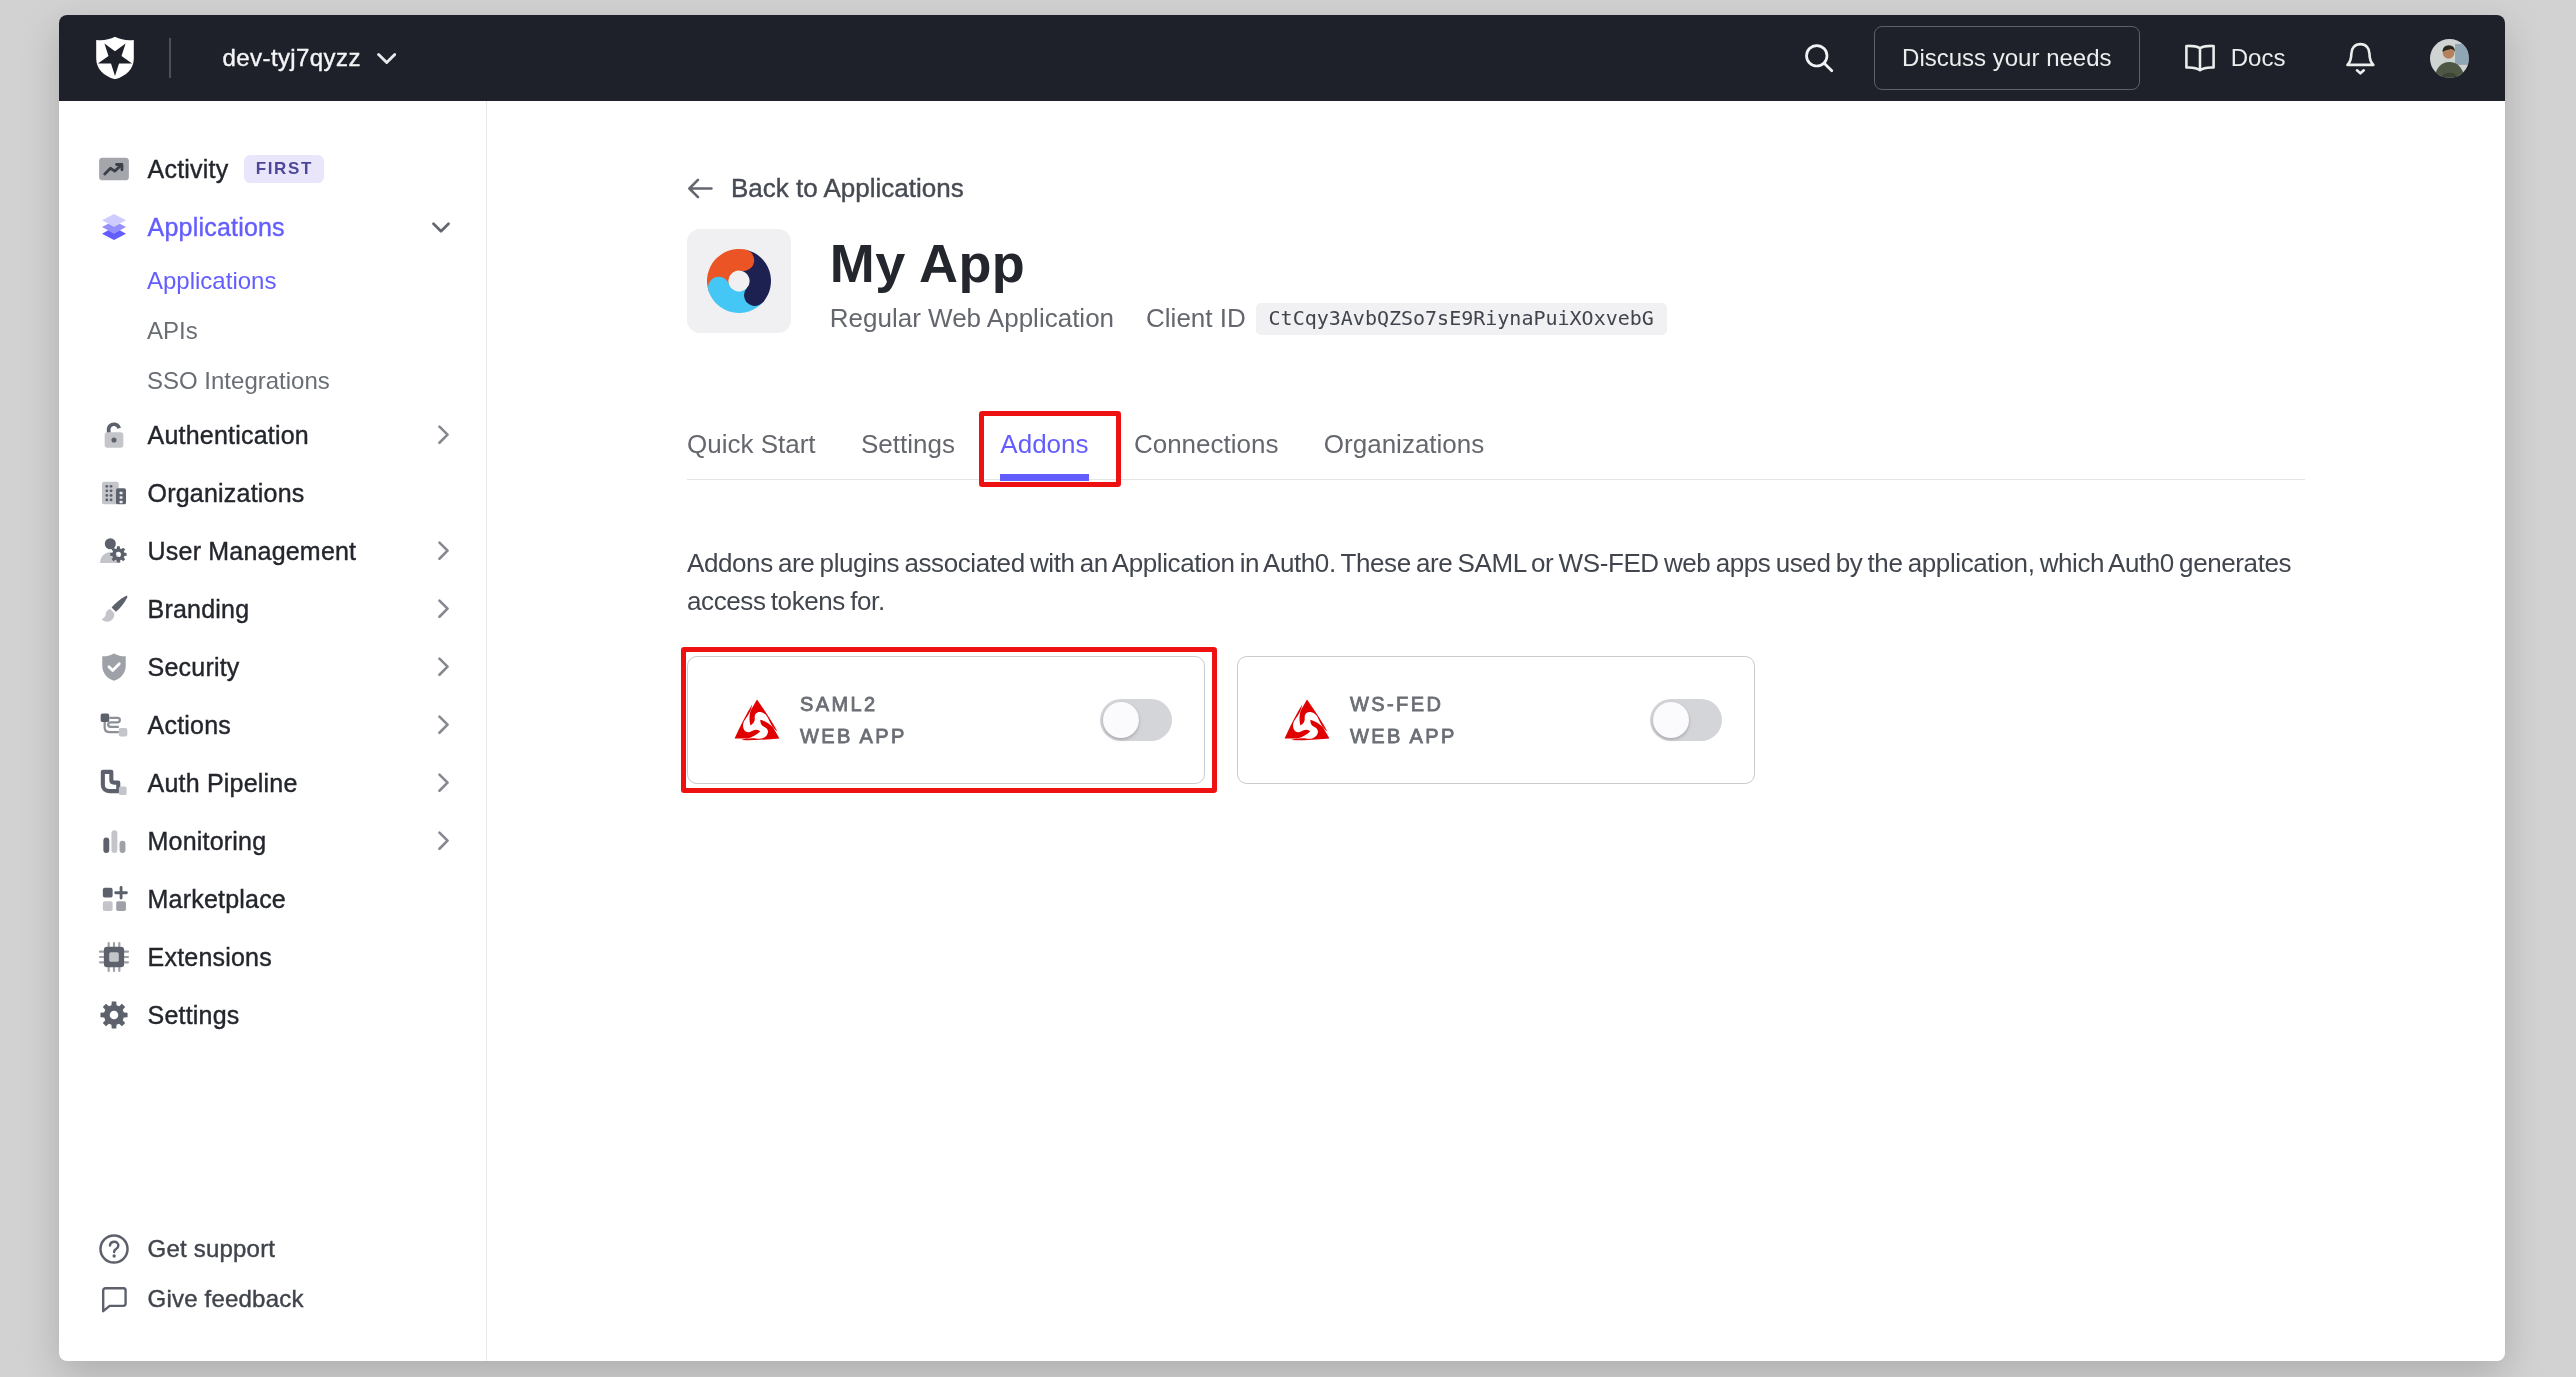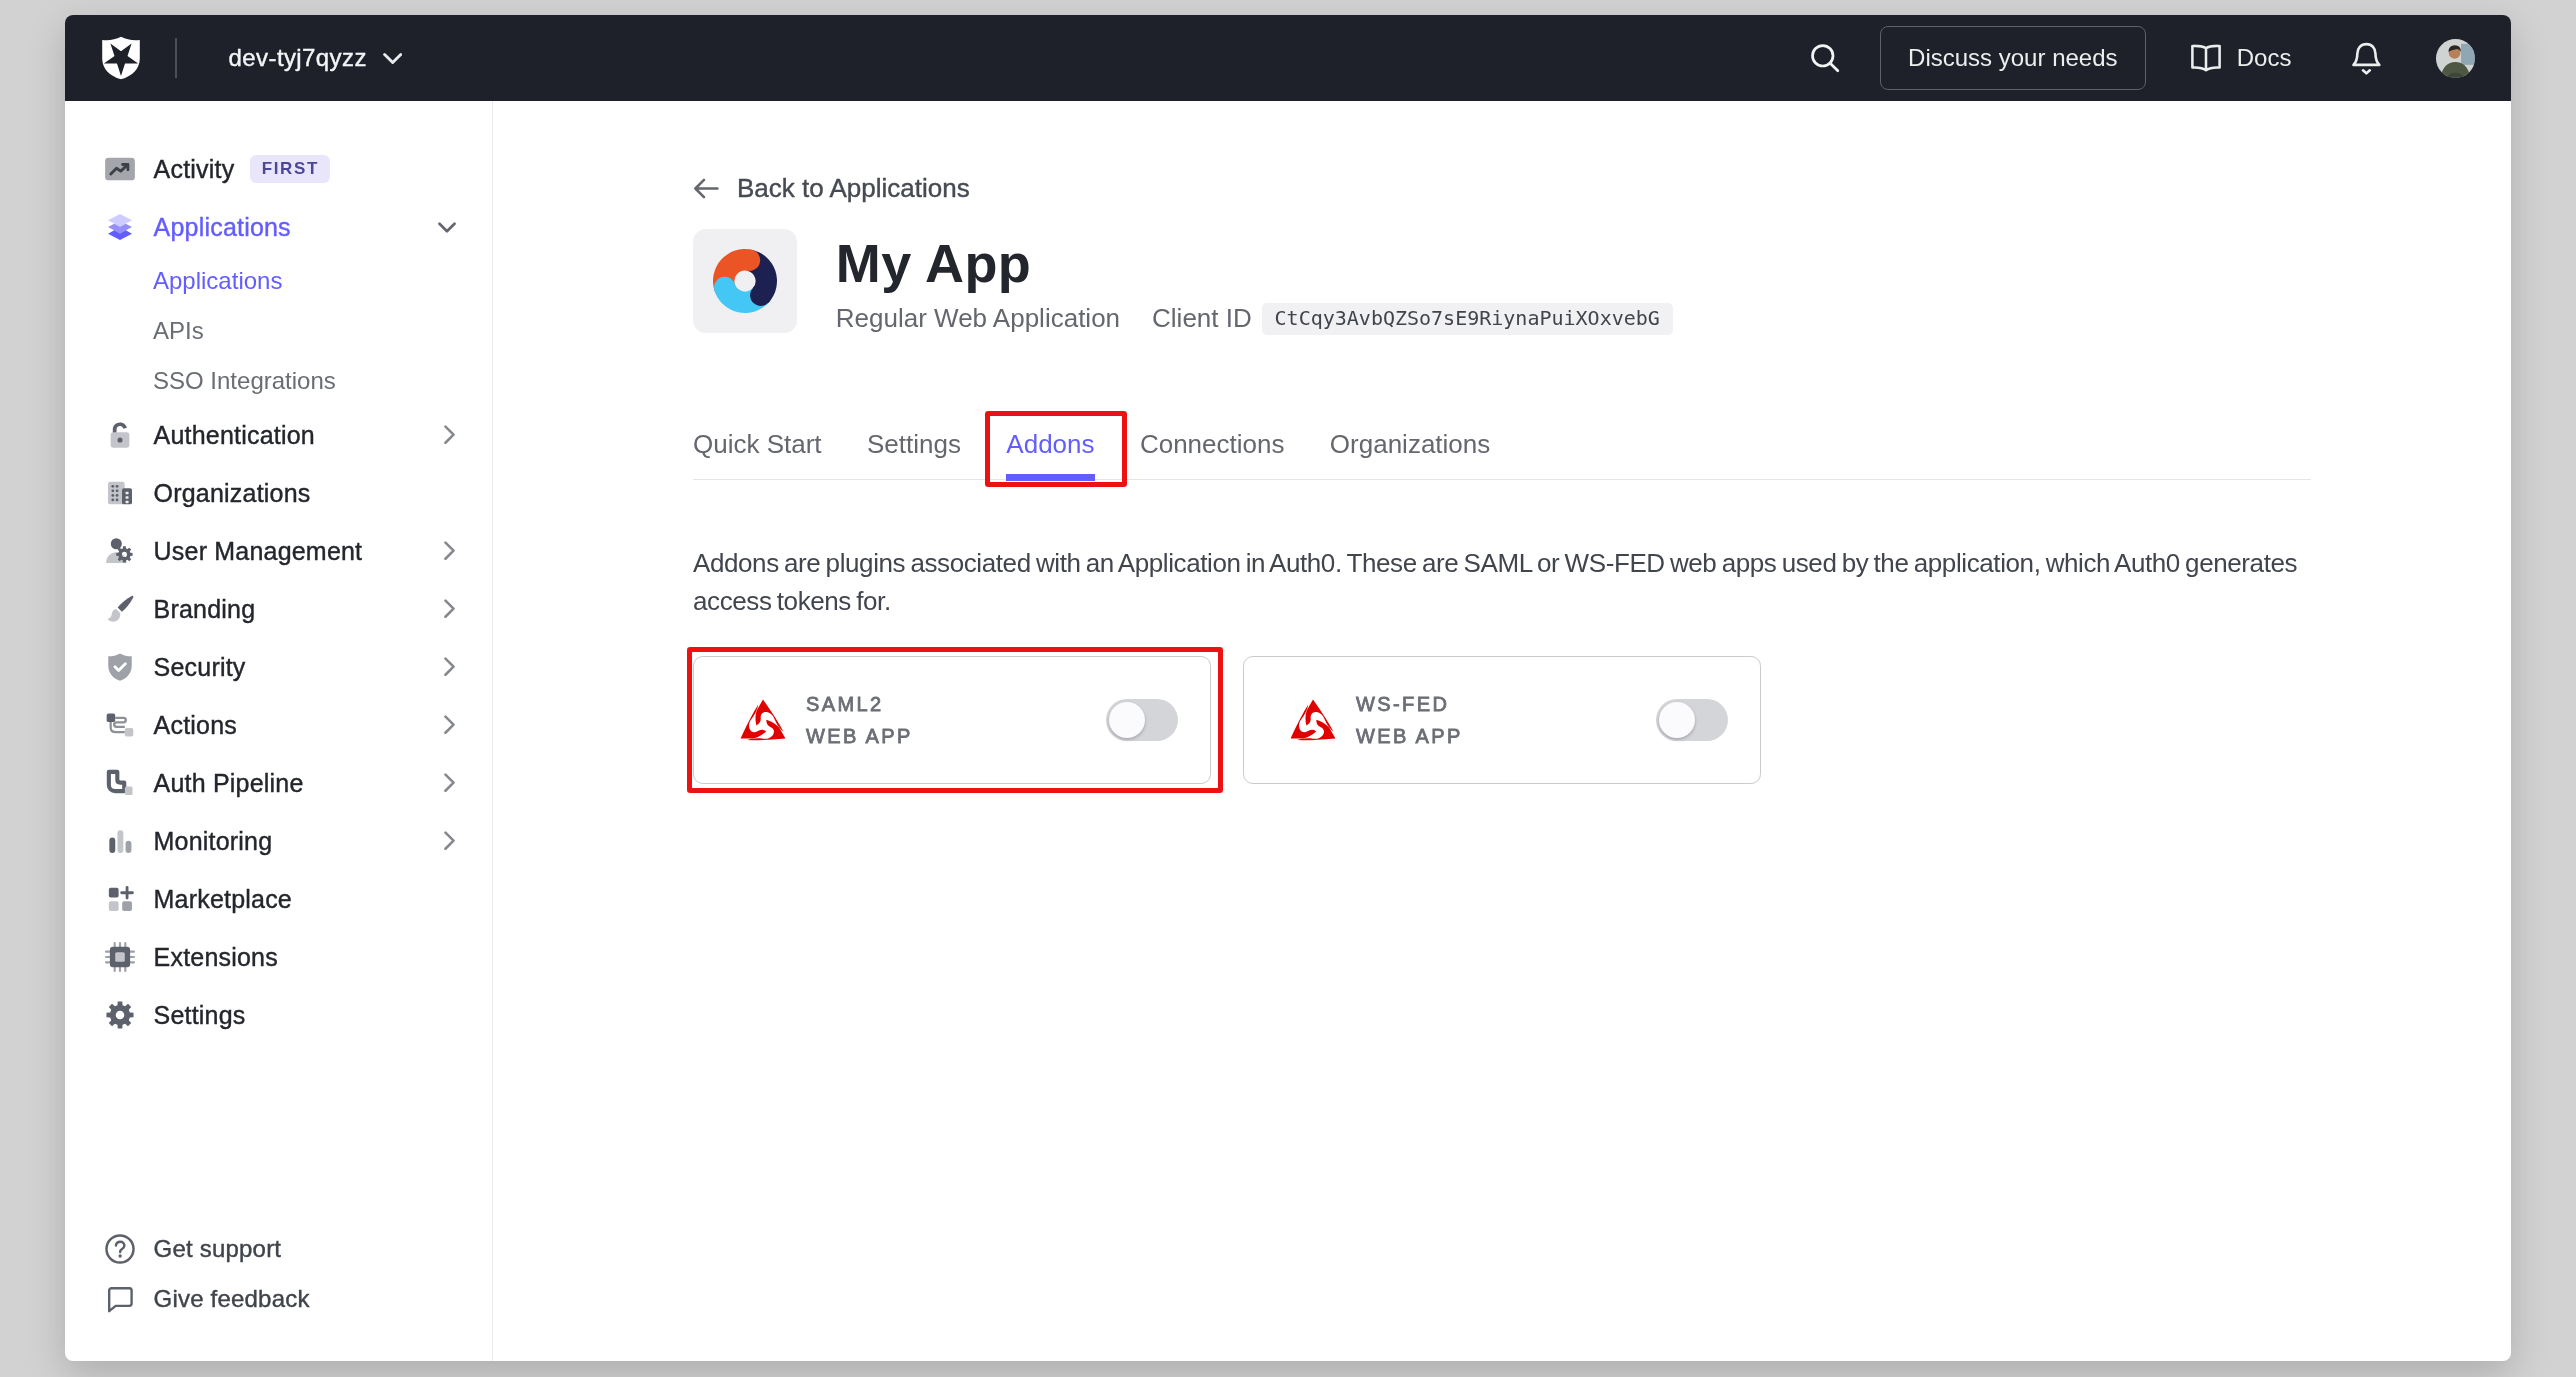--- a/index.html
+++ b/index.html
@@ -1,18 +1,18 @@
 <!DOCTYPE html>
 <html style="font-size:13px"><head>
 <meta charset="utf-8">
 <style>
 * { margin:0; padding:0; box-sizing:border-box; }
 html,body { width:2576px; height:1378px; }
 body { background:#d2d2d2; font-family:"Liberation Sans", sans-serif; overflow:hidden; position:relative; }
-.win-pos { position:absolute; left:65px; top:15.4px; }
+.win-pos { position:absolute; left:59px; top:15.4px; }
 .window { zoom:2; width:1223px; height:673px; background:#fff; border-radius:4px;
   overflow:hidden; position:relative; box-shadow:0 6.5px 19.4px rgba(0,0,0,.18); }
 
 .topbar { height:43px; background:#1e212a; display:flex; align-items:center; padding:0 18px; }
 .tb-logo { width:20px; height:22px; flex:none; }
 .tb-sep { width:0.8px; height:20px; background:#4b4f58; margin-left:17px; flex:none; }
 .tb-tenant { display:flex; align-items:center; margin-left:26px; cursor:pointer; }
 .tb-tenant .name { color:#f4f5f6; font-size:12px; font-weight:400; -webkit-text-stroke:0.2px currentColor; letter-spacing:0.2px; }
 .tb-tenant svg { margin-left:8px; }
 .tb-right { margin-left:auto; display:flex; align-items:center; }

